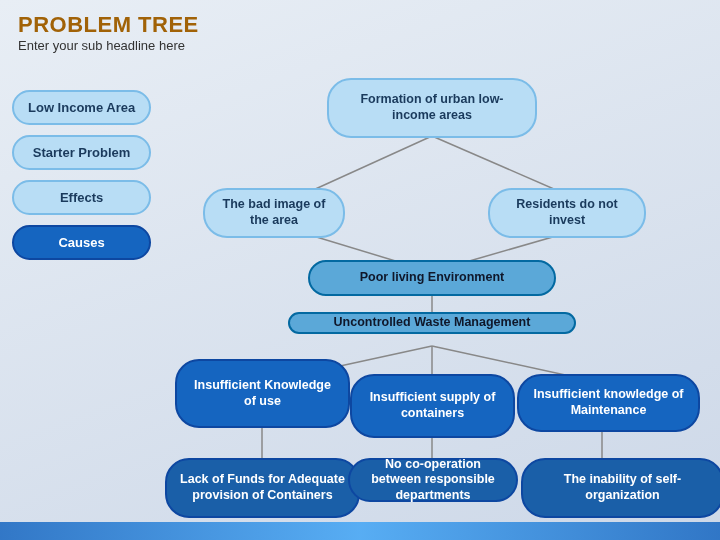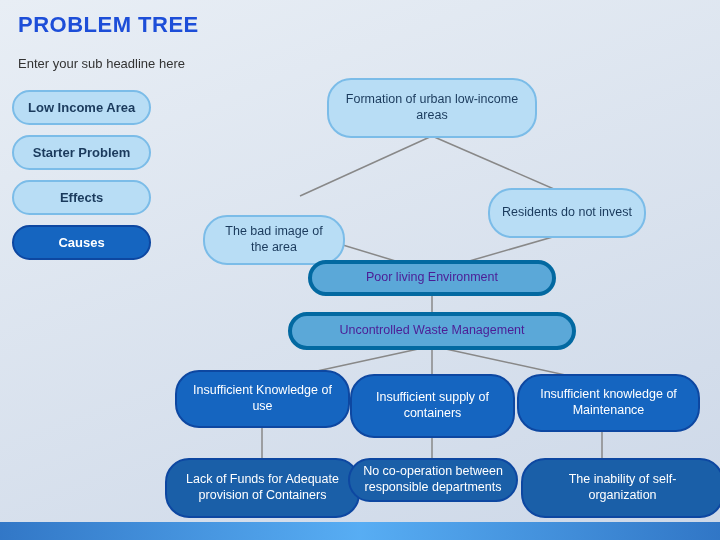--- a/index.html
+++ b/index.html
@@ -11,27 +11,27 @@
       overflow: hidden;
       position: relative;
     }
 
     .header {
       padding: 12px 18px 4px 18px;
     }
     .main-title {
       font-size: 22px;
       font-weight: 900;
-      color: #1d4ed8;
+      color: #a16207;
       letter-spacing: 0.5px;
     }
     .sub-title {
       font-size: 13px;
       color: #333;
-      margin-top: 18px;
+      margin-top: 0;
     }
 
     
     .legend {
       position: absolute;
       left: 12px;
       top: 90px;
       display: flex;
       flex-direction: column;
       gap: 10px;
@@ -73,37 +73,37 @@
 
     
     .node {
       position: absolute;
       border-radius: 24px;
       display: flex;
       align-items: center;
       justify-content: center;
       text-align: center;
       font-size: 12.5px;
-      font-weight: 400;
+      font-weight: 700;
       line-height: 1.25;
       padding: 6px 10px;
     }
 
     
     .node-light {
       background: #b8ddf5;
       border: 2px solid #7bbce8;
       color: #1a3a5c;
     }
 
     
     .node-medium {
       background: #5ba8d8;
-      border: 4px solid #0369a1;
-      color: #4c1d95;
+      border: 2px solid #0369a1;
+      color: #0f172a;
     }
 
     
     .node-dark {
       background: #1565c0;
       border: 2px solid #0d47a1;
       color: #fff;
     }
 
     
@@ -153,39 +153,39 @@
     <line x1="277" y1="358" x2="277" y2="395" stroke="#888" stroke-width="1.5"></line>
 
     <line x1="447" y1="358" x2="447" y2="395" stroke="#888" stroke-width="1.5"></line>
   </svg>
 
   <div class="node node-light" style="left:172px; top:10px; width:210px; height:60px;">
     <span>Formation of urban
 low-income areas</span>
   </div>
 
-  <div class="node node-light" style="left:48px; top:120px; width:142px; height:50px;margin-top:27px;">
+  <div class="node node-light" style="left:48px; top:120px; width:142px; height:50px;">
     <span>The bad image
 of the area</span>
   </div>
 
   <div class="node node-light" style="left:333px; top:120px; width:158px; height:50px;">
     <span>Residents do
 not invest</span>
   </div>
 
   <div class="node node-medium" style="left:153px; top:192px; width:248px; height:36px;">
     <span>Poor living Environment</span>
   </div>
 
-  <div class="node node-medium" style="left:133px; top:244px; width:288px; height:38px;justify-content:center;">
+  <div class="node node-medium" style="left:133px; top:244px; width:288px; height:22px;justify-content:center;">
     <span>Uncontrolled Waste Management</span>
   </div>
 
-  <div class="node node-dark" style="left:20px; top:302px; width:175px; height:58px;">
+  <div class="node node-dark" style="left:20px; top:291px; width:175px; height:69px;">
     <span>Insufficient
 Knowledge of use</span>
   </div>
 
   <div class="node node-dark" style="left:195px; top:306px; width:165px; height:64px;">
     <span>Insufficient supply
 of containers</span>
   </div>
 
   <div class="node node-dark" style="left:362px; top:306px; width:183px; height:58px;">

